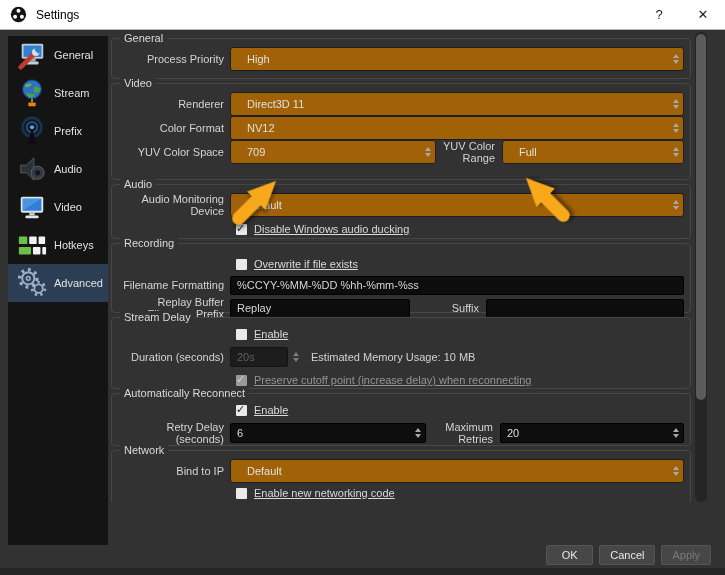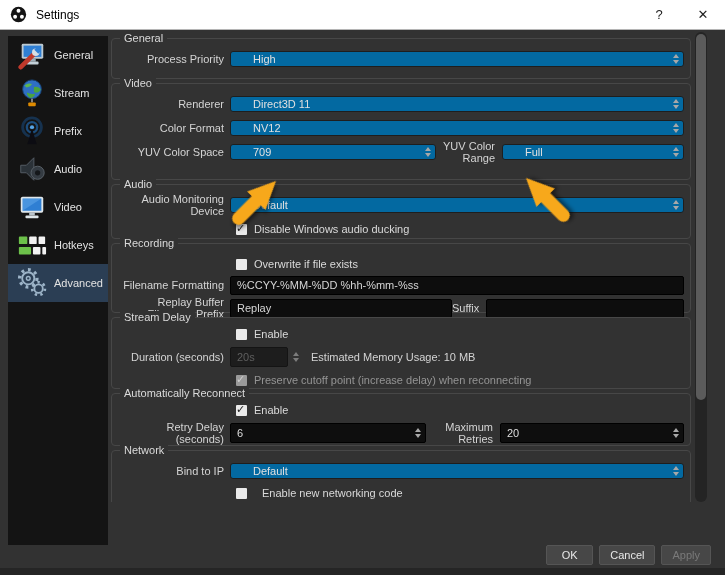--- a/index.html
+++ b/index.html
@@ -29,44 +29,44 @@
   
   .content { position:absolute; left:111px; top:2px; width:580px; height:470px; overflow:hidden; }
   .gbox { position:relative; border:1px solid #474747; border-radius:4px; margin-bottom:4px; padding:10px 6px 0 5px; background:#323232; }
   .gbox.first { margin-top:6px; }
   .gtitle { position:absolute; top:-7px; left:8px; background:#323232; padding:0 4px; color:#dadada; }
   .row { display:flex; align-items:center; height:20px; margin-bottom:4px; }
   .lbl { width:113px; text-align:right; padding-right:6px; flex:none; color:#d4d4d4; }
   .lbl2 { flex:1; text-align:right; padding-right:7px; color:#d4d4d4; }
   .indent { margin-left:119px; }
 
-  .combo { flex:1; height:16px; background:#0369a1; border:1px solid #1e1e1e; border-radius:3px; display:flex; align-items:center; padding-left:22px; position:relative; color:#e0e0e0; cursor:pointer; }
+  .combo { flex:1; height:24px; background:#a16207; border:1px solid #1e1e1e; border-radius:3px; display:flex; align-items:center; padding-left:16px; position:relative; color:#e0e0e0; cursor:pointer; }
   .combo.w206 { flex:none; width:206px; }
   .combo.w182 { flex:none; width:182px; }
   .spin { position:absolute; right:4px; top:0; height:100%; display:flex; flex-direction:column; justify-content:center; gap:2px; }
   .car-up { width:0; height:0; border-left:3px solid transparent; border-right:3px solid transparent; border-bottom:4px solid #a8a8a8; }
   .car-dn { width:0; height:0; border-left:3px solid transparent; border-right:3px solid transparent; border-top:4px solid #a8a8a8; }
 
   .tinput { height:19px; background:#0d0d0d; border:1px solid #000; border-radius:2px; display:flex; align-items:center; padding-left:6px; color:#d6d6d6; }
   .tinput.grow { flex:1; }
-  .tinput.w217 { flex:none; width:222px; }
+  .tinput.w217 { flex:none; width:180px; }
   .tinput.w198 { flex:none; width:198px; }
 
   .spinbox { height:20px; background:#0e0e0e; border:1px solid #000; border-radius:2px; display:flex; align-items:center; padding-left:6px; position:relative; color:#dedede; }
   .spinbox.w196 { flex:none; width:196px; }
   .spinbox.w184 { flex:none; width:184px; }
   .spinbox.dis { flex:none; width:58px; background:#1d1d1d; border-color:#141414; color:#5e5e5e; }
   .spin-out { display:flex; flex-direction:column; justify-content:center; gap:2px; margin-left:5px; }
   .spin-out .car-up, .spin-out .car-dn { border-bottom-color:#7c7c7c; border-top-color:#7c7c7c; }
 
   .cb { width:11px; height:11px; background:#eaeaea; border-radius:1px; margin-right:7px; position:relative; flex:none; cursor:pointer; }
   .cb.checked::after { content:"\2713"; position:absolute; left:0px; top:-2px; font-size:11px; font-weight:bold; color:#1c1c1c; font-family:"DejaVu Sans",sans-serif; }
   .cb.dis { background:#9a9a9a; }
   .cb.dis::after { color:#cfcfcf; }
-  .cb-lbl { color:#dadada; }
+  .cb-lbl { color:#dadada;text-decoration:underline; }
   .cb-lbl.dim { color:#949494; }
   .mem-text { margin-left:12px; color:#d4d4d4; }
 
   
   .scroll-track { position:absolute; left:695px; top:2px; width:12px; height:470px; background:#242424; border-radius:6px; }
   .scroll-thumb { position:absolute; left:1px; top:2px; width:10px; height:366px; background:#5b5b5b; border-radius:5px; cursor:pointer; }
 
   
   .footer { position:absolute; left:0; top:511px; width:725px; height:27px; display:flex; justify-content:flex-end; align-items:center; gap:6px; padding-right:14px; }
   .btn { min-width:47px; height:20px; background:#474747; border:1px solid #555; border-radius:2px; display:flex; align-items:center; justify-content:center; padding:0 10px; color:#e8e8e8; cursor:pointer;text-align:right; }
@@ -336,21 +336,21 @@
       <div class="row">
         <span class="lbl">Bind to IP</span>
         <div class="combo">
           <span>Default</span>
           <span class="spin">
               <i class="car-up"></i>
               <i class="car-dn"></i>
             </span>
         </div>
       </div>
-      <div class="row indent" style="height:16px;gap:8px;">
+      <div class="row indent" style="height:16px;">
         <span class="cb"></span>
         <span class="cb-lbl">Enable new networking code</span>
       </div>
 
     </div>
   </div>
 
   <div class="scroll-track">
     <div class="scroll-thumb"></div>
   </div>

